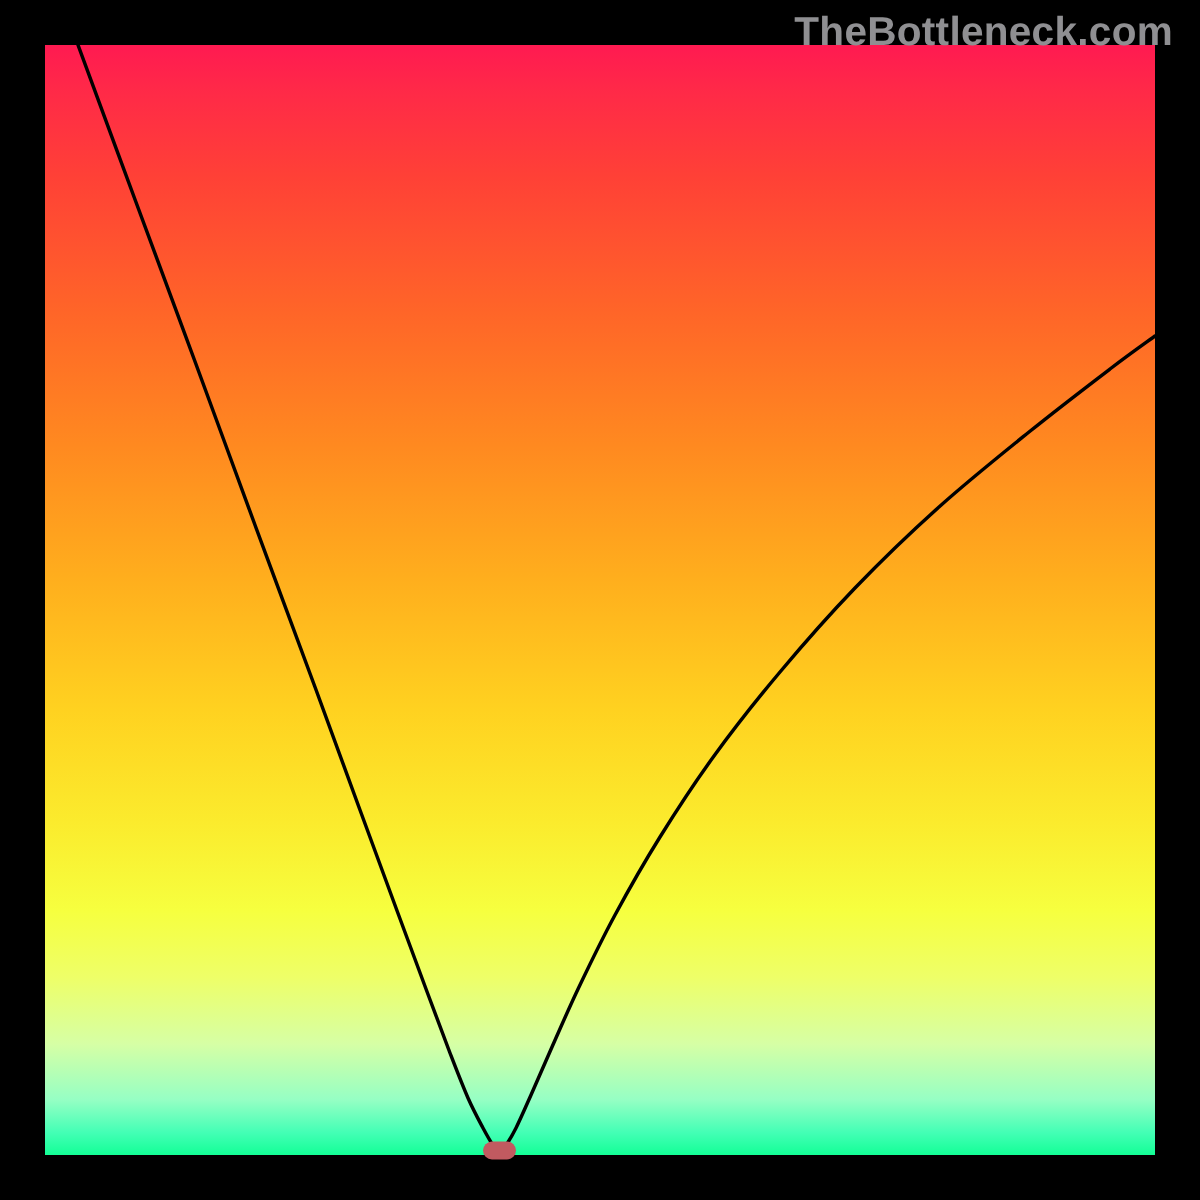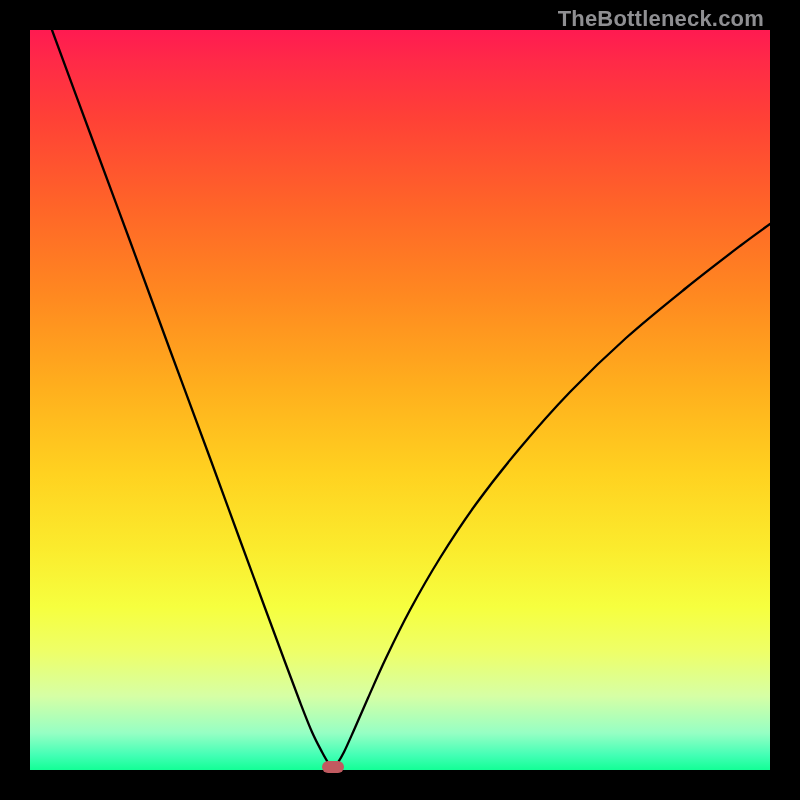--- a/index.html
+++ b/index.html
@@ -29,23 +29,23 @@
       #eeff68 84%,
       #d6ffa5 90%,
       #96ffc4 95%,
       #43ffb5 98%,
       #13ff96 100%
     );
   }
   .watermark {
     position: absolute;
     top: 6px;
-    right: 36px;
+    right: 18px;
     font-family: Arial, Helvetica, sans-serif;
-    font-size: 22px;
+    font-size: 27px;
     font-weight: 600;
     color: #8f8f92;
     letter-spacing: 0.2px;
   }
   .curve-svg {
     position: absolute;
     left: 0;
     top: 0;
     width: 740px;
     height: 740px;

